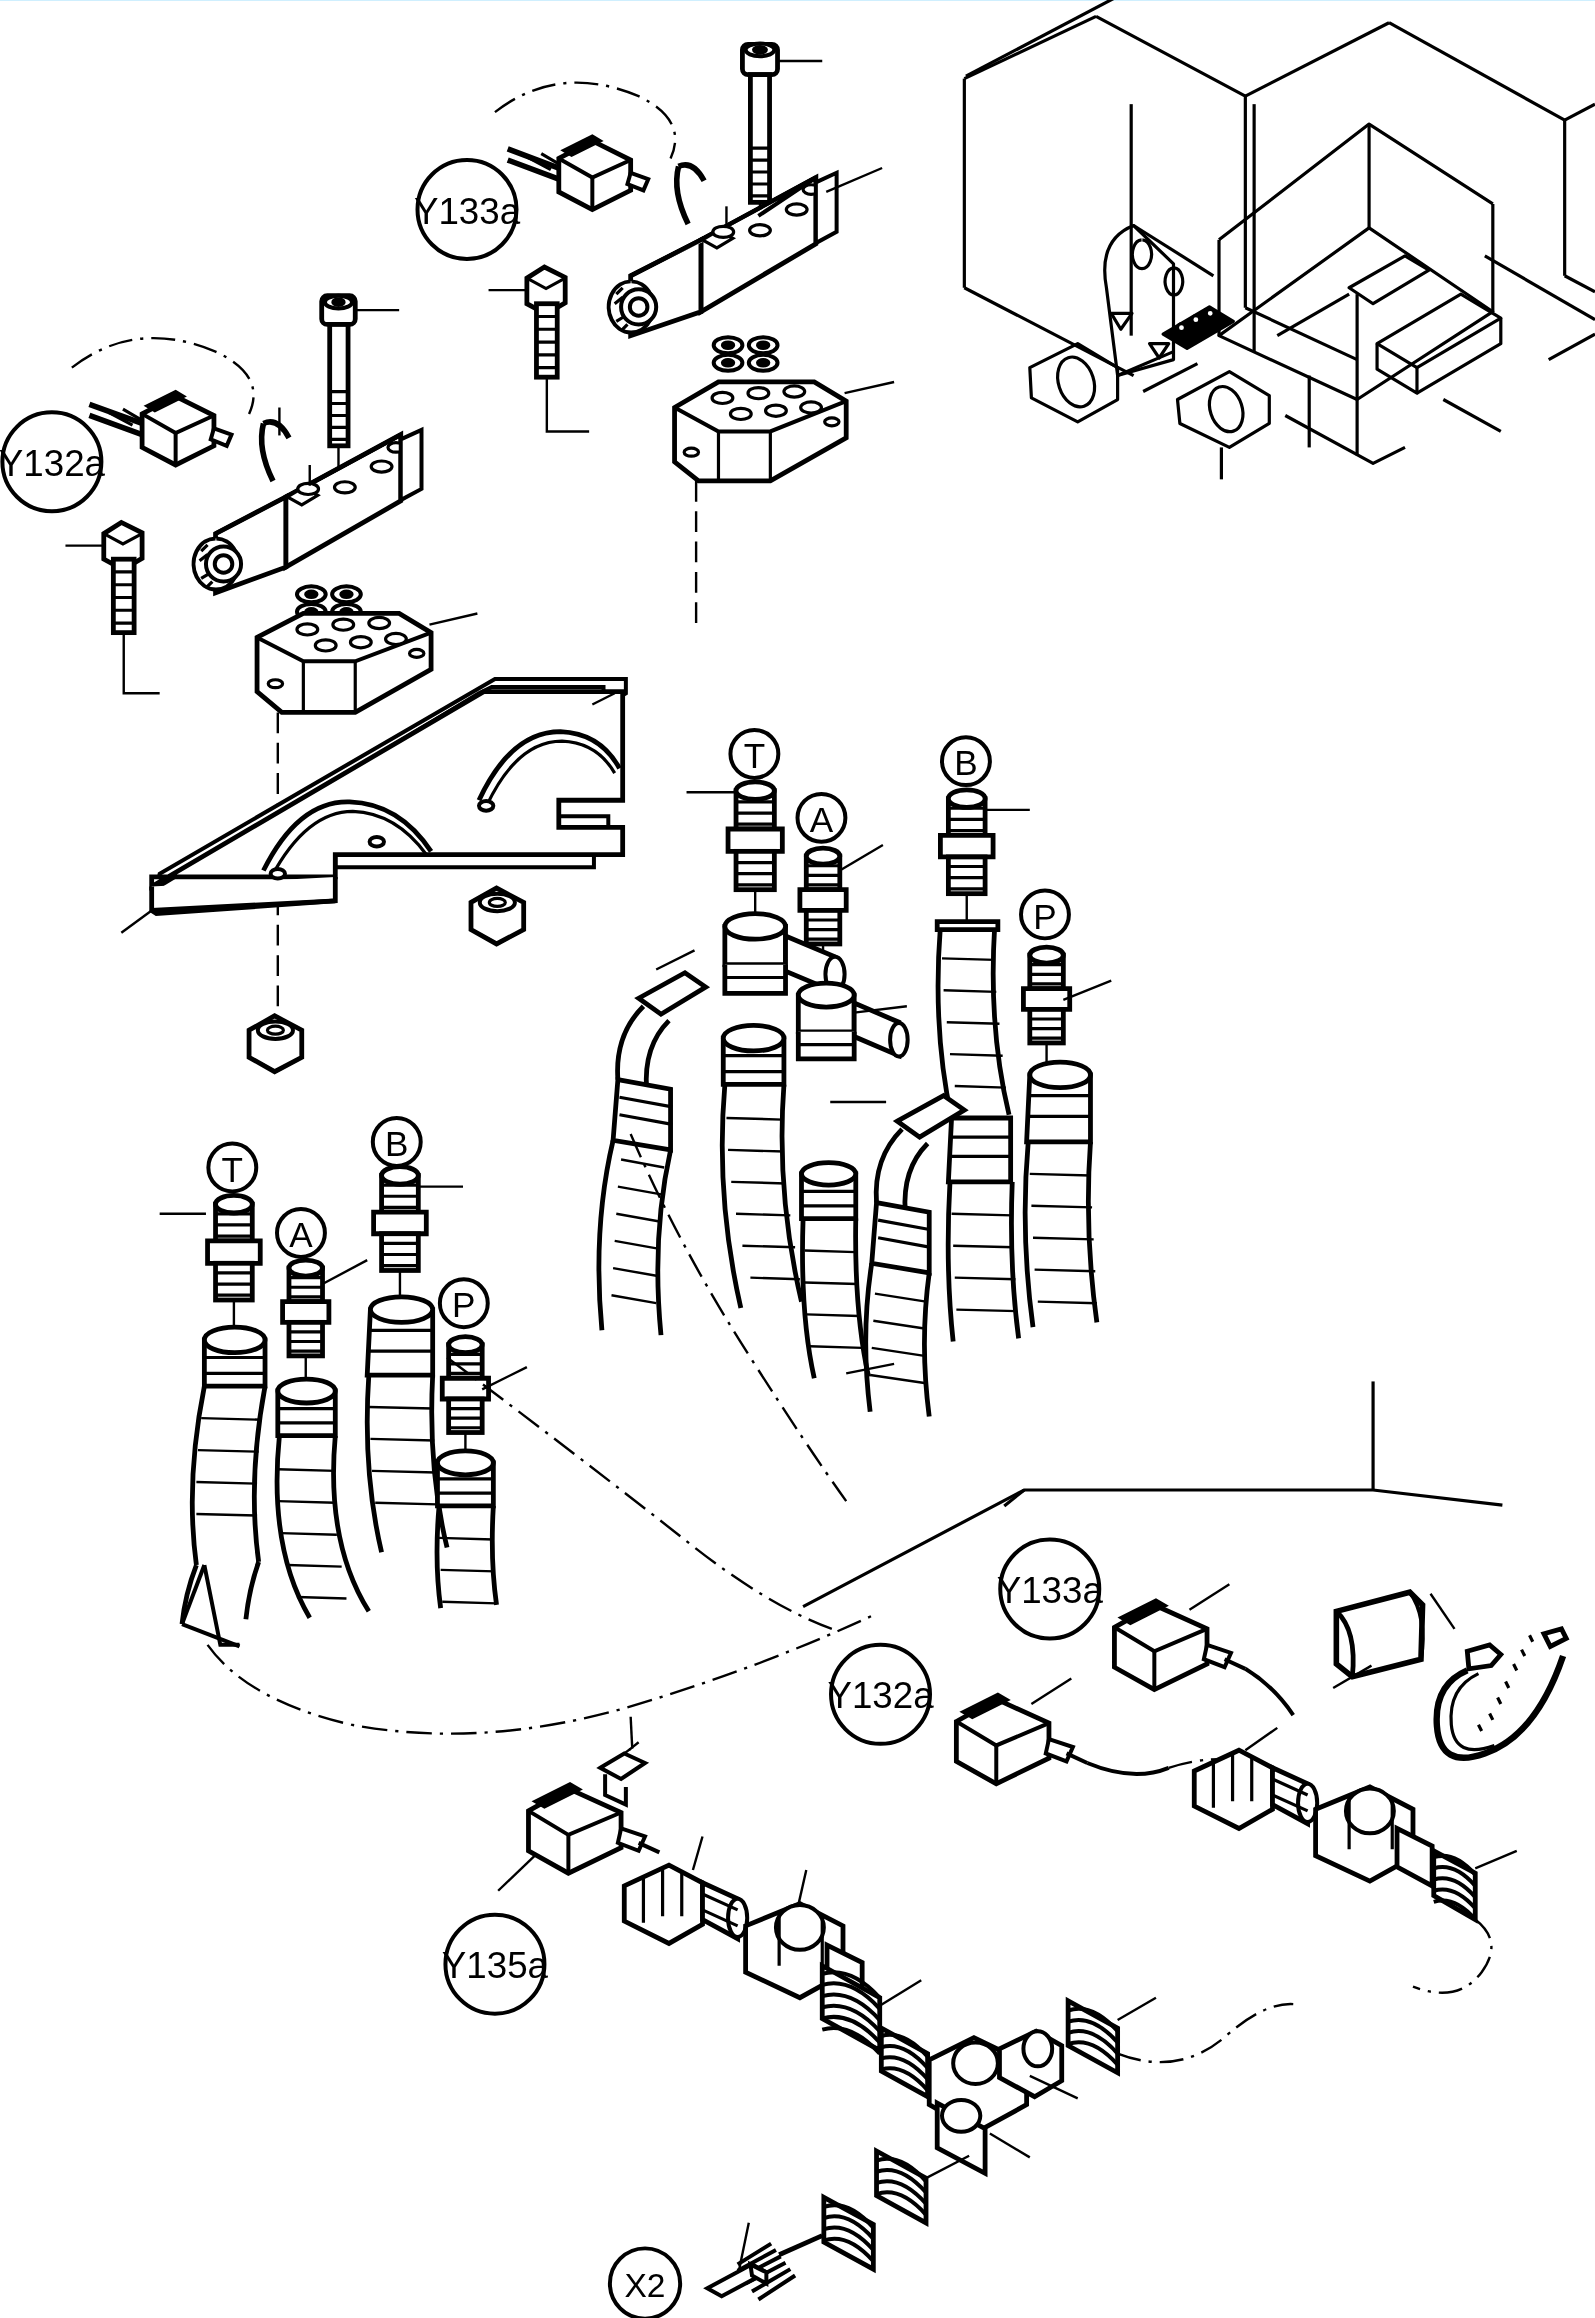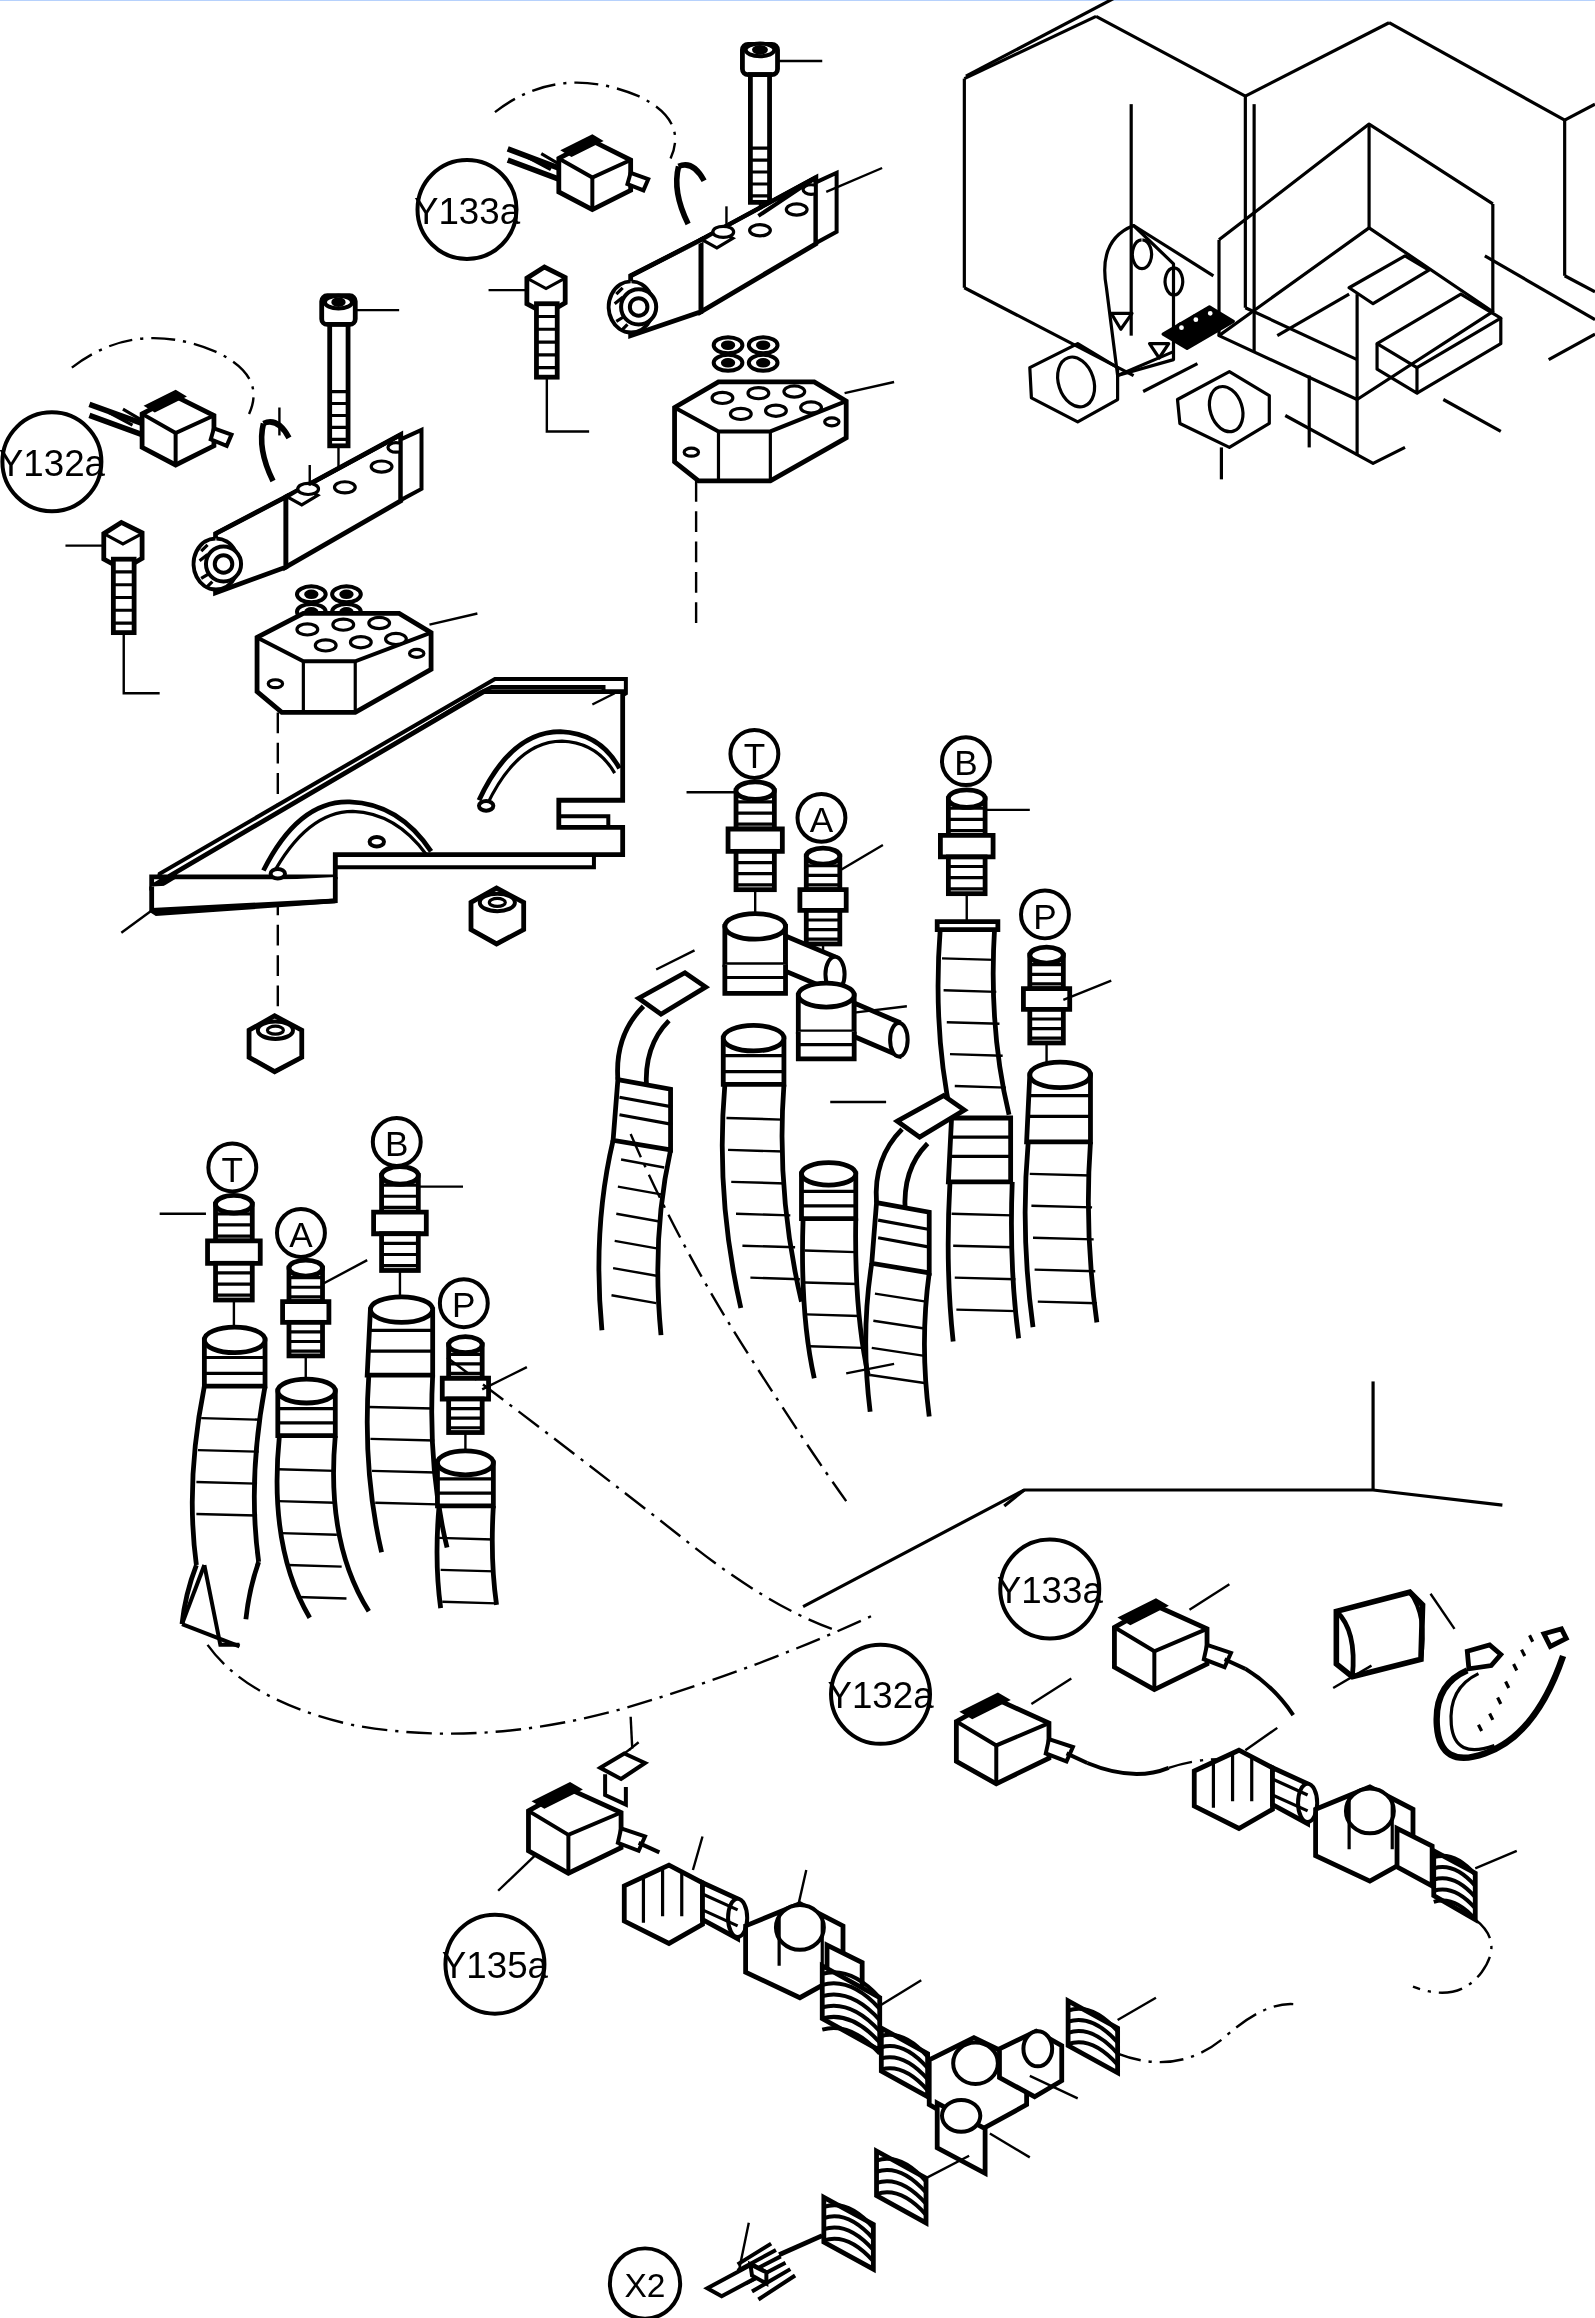--- a/index.html
+++ b/index.html
@@ -8,21 +8,21 @@
     padding: 0;
     background: #ffffff;
   }
   body {
     font-family: "Liberation Sans", sans-serif;
   }
   #sheet {
     position: relative;
     width: 1595px;
     height: 2319px;
-    background: #3b82f6;
+    background: #7dd3fc;
     overflow: hidden;
   }
   #artboard {
     position: absolute;
     inset: 0;
   }
   .callout-text {
     font-family: "Liberation Sans", sans-serif;
     font-weight: 400;
     fill: #000000;

